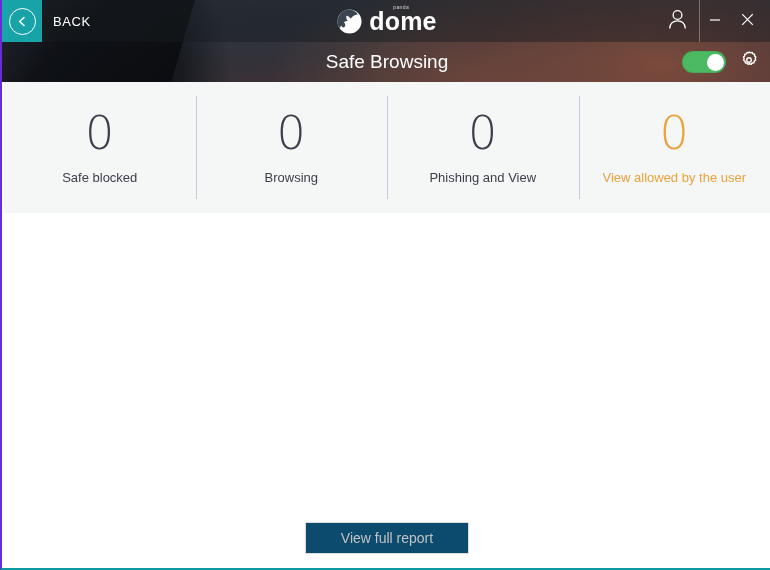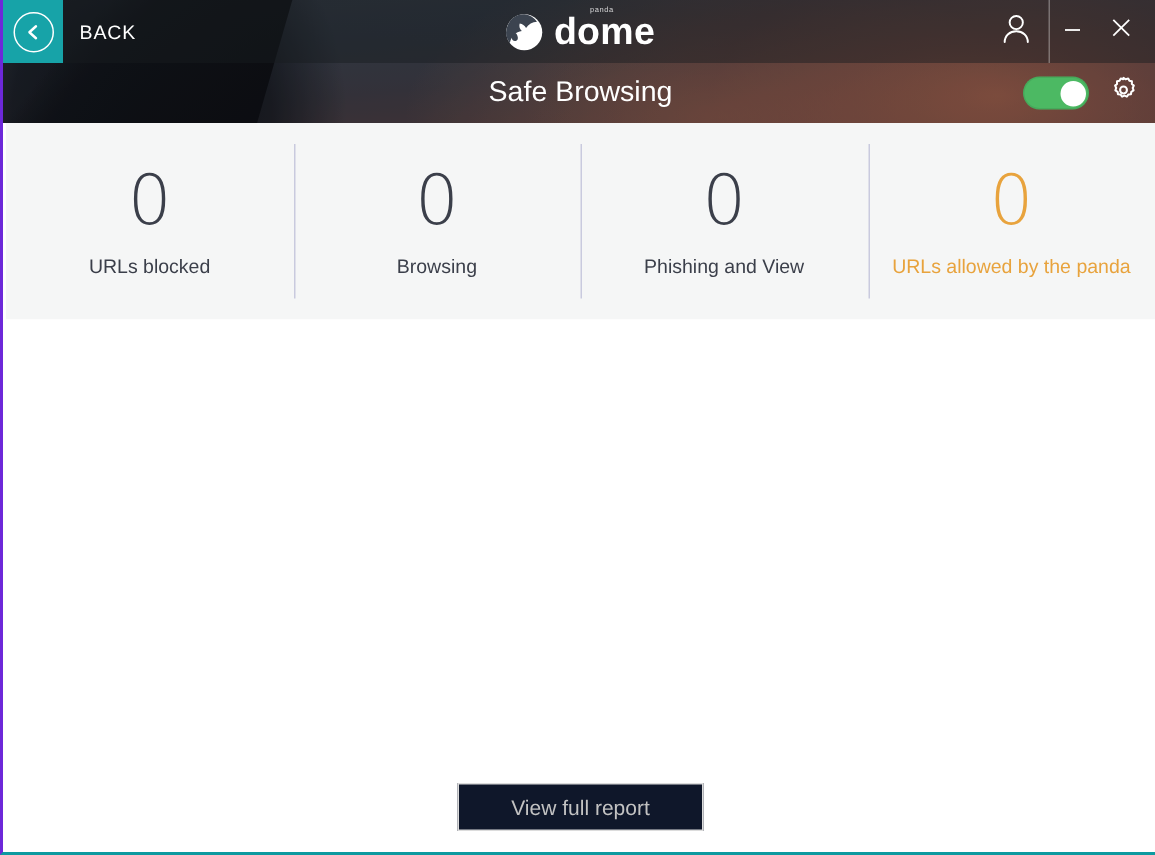--- a/index.html
+++ b/index.html
@@ -266,21 +266,21 @@
     display: flex;
     justify-content: center;
   }
   .report-btn {
     width: 162px;
     height: 30px;
     line-height: 30px;
     text-align: center;
     font-size: 14px;
     color: #c2c2c2;
-    background: #0f172a;
+    background: #0c4a6e;
     border: 1px solid #dcdcdc;
     user-select: none;
     cursor: default;
   }
 </style>
 </head>
 <body>
 
 <div class="app-window">
 
@@ -359,33 +359,33 @@
             </svg>
           </span>
         </div>
       </div>
     </div>
   </div>
 
   <div class="stats">
     <div class="stat">
       <div class="stat-value">0</div>
-      <div class="stat-label">URLs blocked</div>
+      <div class="stat-label">Safe blocked</div>
     </div>
     <div class="stat">
       <div class="stat-value">0</div>
       <div class="stat-label">Browsing</div>
     </div>
     <div class="stat">
       <div class="stat-value">0</div>
       <div class="stat-label">Phishing and View</div>
     </div>
     <div class="stat accent">
       <div class="stat-value">0</div>
-      <div class="stat-label">URLs allowed by the panda</div>
+      <div class="stat-label">View allowed by the user</div>
     </div>
   </div>
 
   <div class="content">
     <div class="footer">
       <div class="report-btn">View full report</div>
     </div>
   </div>
 
 </div>

